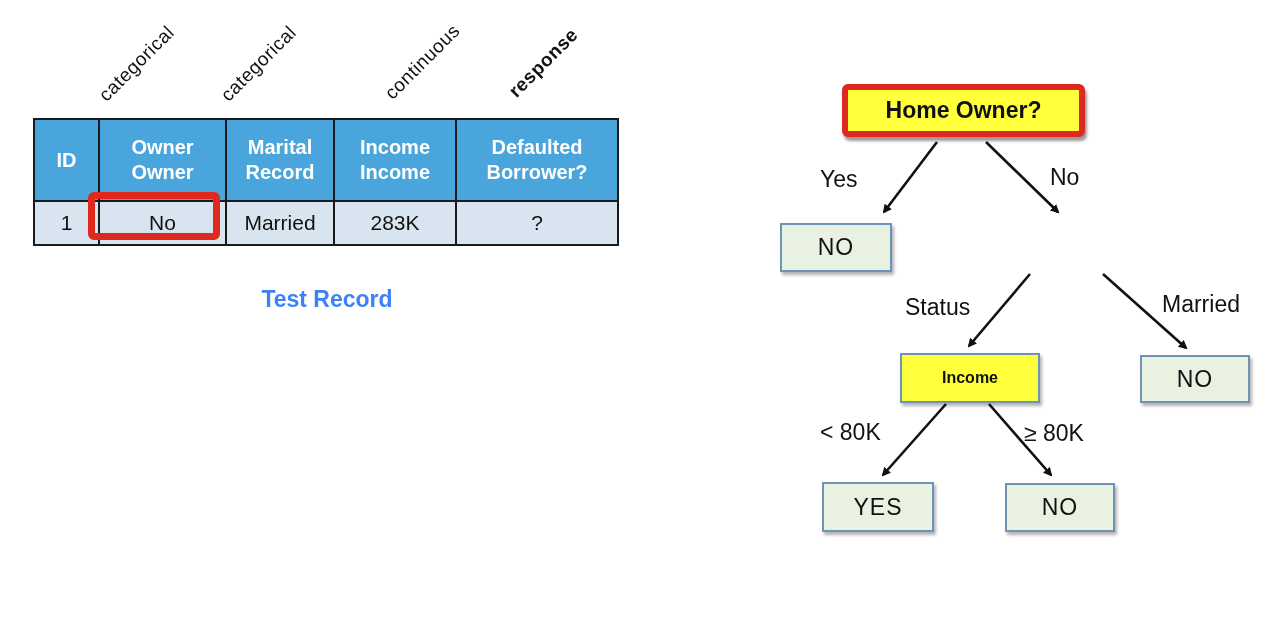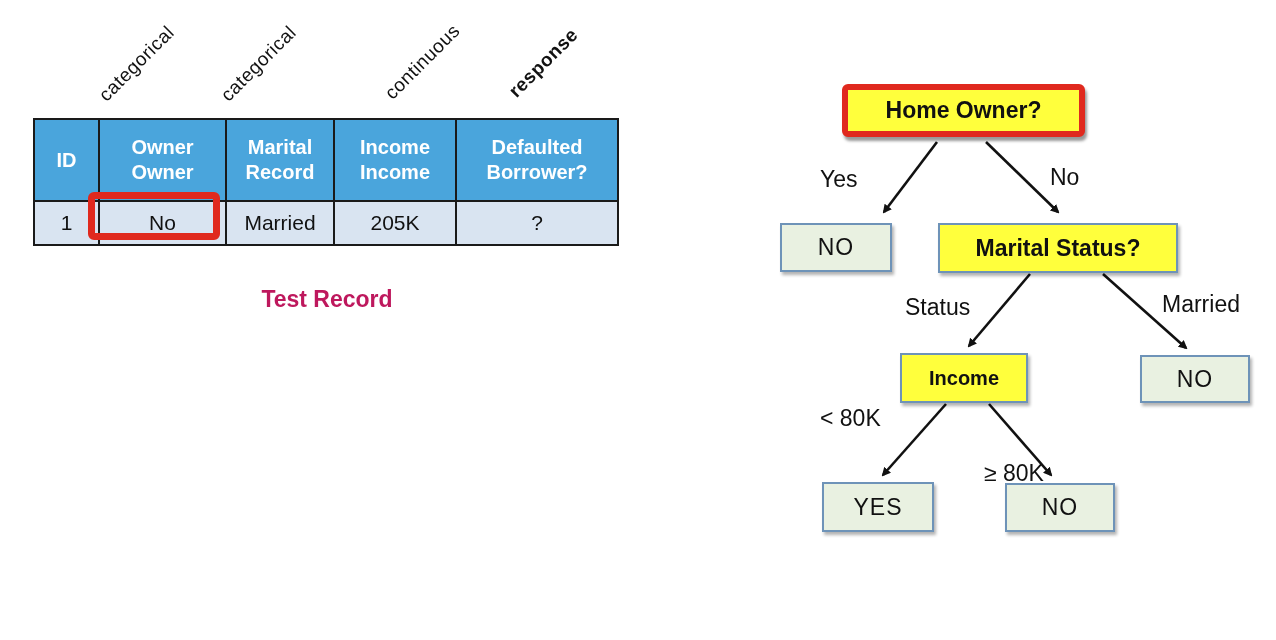--- a/index.html
+++ b/index.html
@@ -36,21 +36,21 @@
   }
   table.data-table td{
     background:var(--row-blue);color:#111;font-size:21px;height:42px;padding:0 4px;
   }
   .cell-highlight{
     position:absolute;left:88px;top:192px;width:132px;height:48px;
     border:7px solid var(--highlight-red);border-radius:6px;box-sizing:border-box;z-index:3;
   }
   .table-caption{
     position:absolute;left:227px;top:286px;width:200px;text-align:center;
-    font-weight:bold;font-size:23px;color:#be185d;
+    font-weight:bold;font-size:23px;color:#3b82f6;
   }
   
   .edges-svg{position:absolute;left:0;top:0;width:1276px;height:640px;}
   .tree-node{
     position:absolute;box-sizing:border-box;display:flex;align-items:center;justify-content:center;
     font-size:23px;box-shadow:2px 3px 3px rgba(0,0,0,0.30);
   }
   .tree-node.question{
     background:var(--node-yellow);border:2px solid var(--leaf-border);font-weight:bold;
   }
@@ -88,21 +88,21 @@
         <th>Marital Record</th>
         <th>Income Income</th>
         <th>Defaulted Borrower?</th>
       </tr>
     </thead>
     <tbody>
       <tr>
         <td>1</td>
         <td>No</td>
         <td>Married</td>
-        <td>205K</td>
+        <td>283K</td>
         <td>?</td>
       </tr>
     </tbody>
   </table>
 
   <div class="cell-highlight"></div>
 
   <div class="table-caption">Test Record</div>
 
   <svg class="edges-svg" viewBox="0 0 1276 640">
@@ -118,30 +118,29 @@
       <line x1="1103" y1="274" x2="1186" y2="348" marker-end="url(#ah)"></line>
       <line x1="946" y1="404" x2="883" y2="475" marker-end="url(#ah)"></line>
       <line x1="989" y1="404" x2="1051" y2="475" marker-end="url(#ah)"></line>
     </g>
   </svg>
 
   <div class="tree-node question root" style="left:842px;top:84px;width:243px;height:53px;background:var(--node-yellow);">Home Owner?</div>
 
   <div class="tree-node leaf" style="left:780px;top:223px;width:112px;height:49px;">NO</div>
 
-  <div class="tree-node question" style="left:938px;top:223px;width:240px;height:50px;">Marital Status?</div>
 
-  <div class="tree-node question" style="left:900px;top:353px;width:128px;height:50px;font-size:20px;">Income</div>
+  <div class="tree-node question" style="left:900px;top:353px;width:140px;height:50px;font-size:16px;">Income</div>
 
   <div class="tree-node leaf" style="left:1140px;top:355px;width:110px;height:48px;">NO</div>
 
   <div class="tree-node leaf" style="left:822px;top:482px;width:112px;height:50px;">YES</div>
 
   <div class="tree-node leaf" style="left:1005px;top:483px;width:110px;height:49px;">NO</div>
 
   <div class="edge-label" style="left:820px;top:166px;">Yes</div>
   <div class="edge-label" style="left:1050px;top:164px;">No</div>
   <div class="edge-label" style="left:905px;top:294px;">Status</div>
   <div class="edge-label" style="left:1162px;top:291px;">Married</div>
-  <div class="edge-label" style="left:820px;top:405px;">&lt; 80K</div>
-  <div class="edge-label" style="left:984px;top:420px;margin-top:40px;">≥ 80K</div>
+  <div class="edge-label" style="left:820px;top:419px;">&lt; 80K</div>
+  <div class="edge-label" style="left:1024px;top:420px;">≥ 80K</div>
 
 </div>
 
 </body></html>

